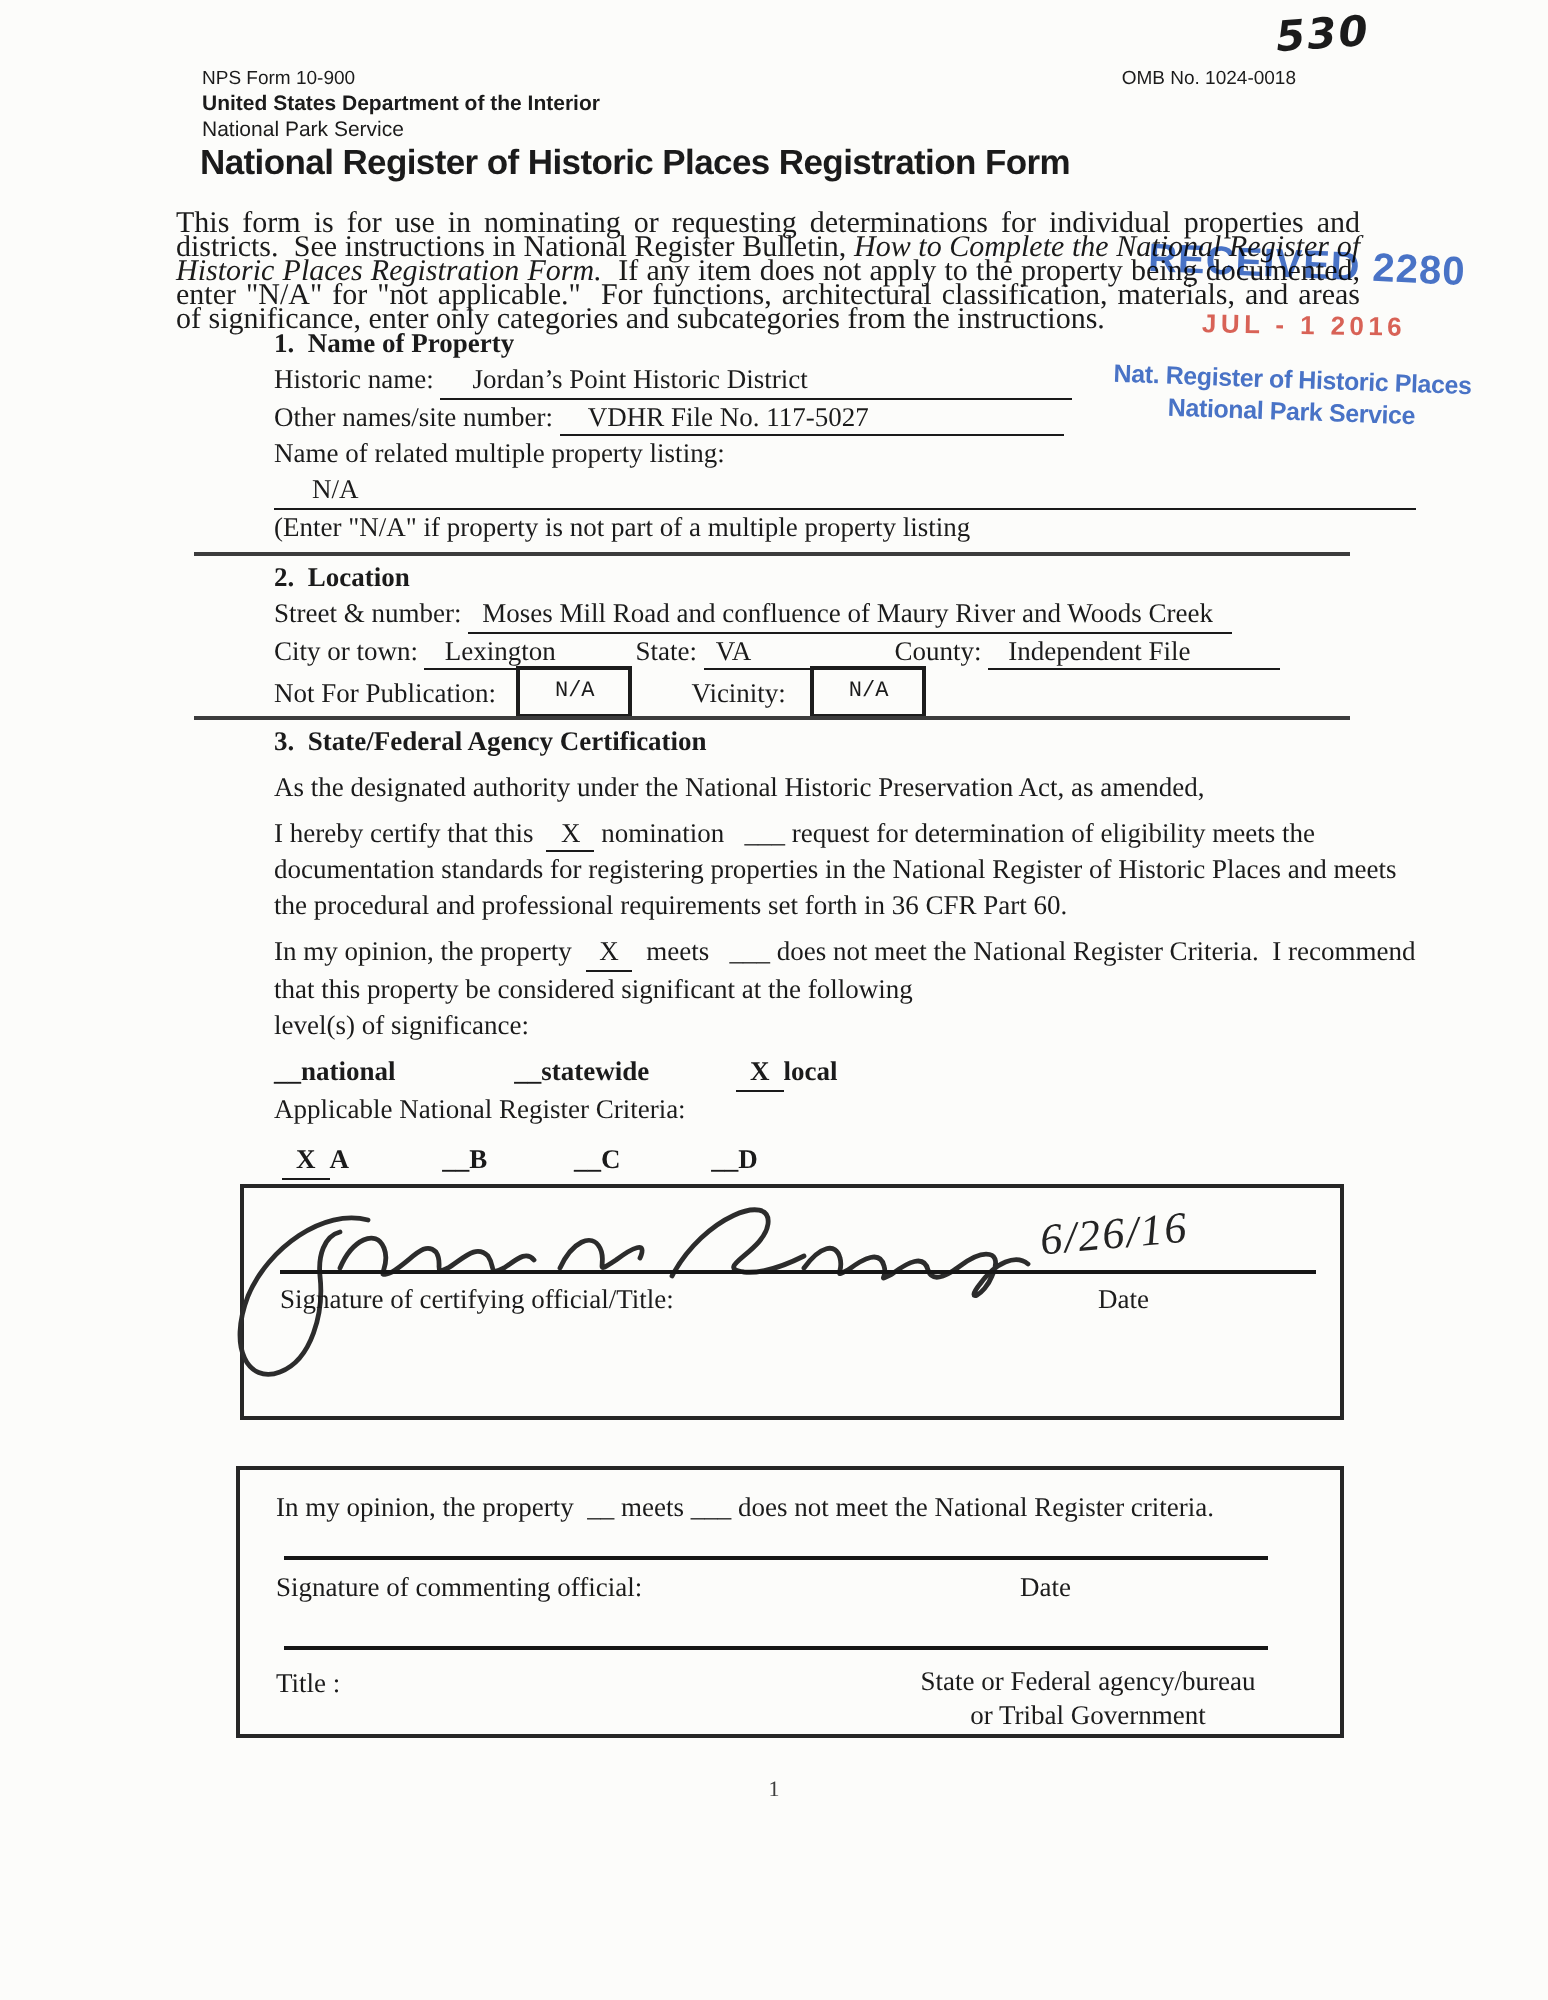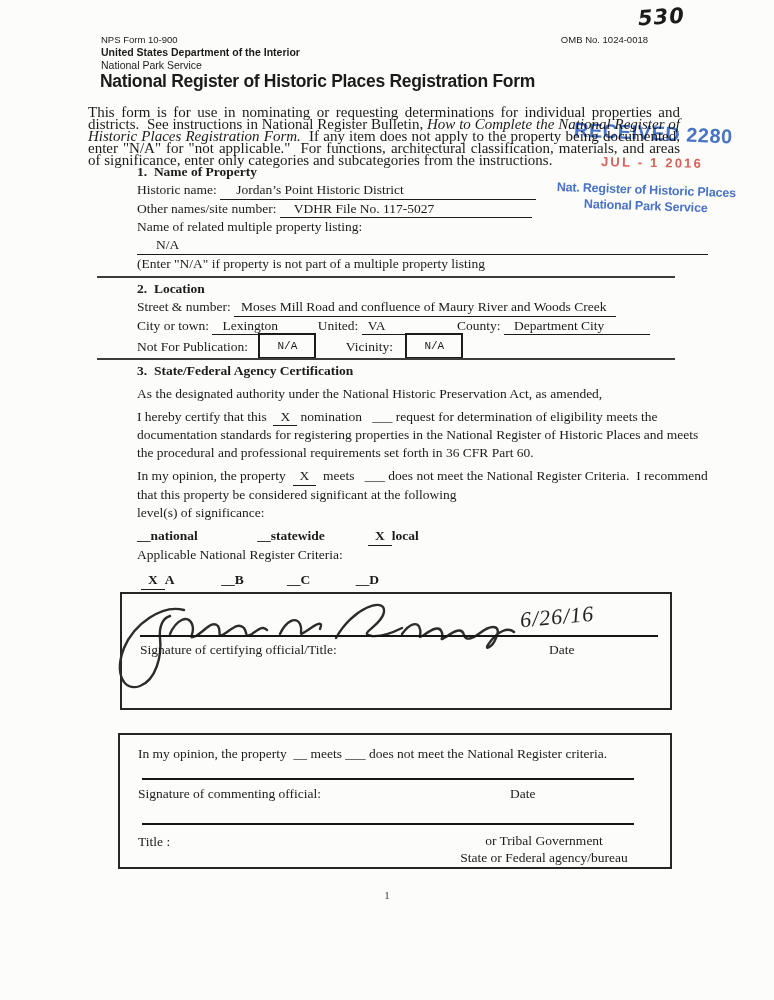--- a/index.html
+++ b/index.html
@@ -111,24 +111,24 @@
 
   <div class="abs sec" id="s2">
     <div class="sec-head">2.  Location</div>
     <div class="line">
       <span>Street &amp; number:</span>
       <span class="u-val" style="padding-left:7px; padding-right:10px">Moses Mill Road and confluence of Maury River and Woods Creek</span>
     </div>
     <div class="line">
       <span>City or town:</span>
       <span class="u-val" style="width:96px; padding-left:10px">Lexington</span>
-      <span style="margin-left:6px">United:</span>
+      <span style="margin-left:6px">State:</span>
       <span class="u-val" style="width:82px; padding-left:6px">VA</span>
       <span style="margin-left:10px">County:</span>
-      <span class="u-val" style="width:146px; padding-left:10px">Department City</span>
+      <span class="u-val" style="width:146px; padding-left:10px">Independent File</span>
     </div>
     <div class="line nfp-row">
       <span>Not For Publication:</span>
       <span class="na-box" style="margin-left:7px">N/A</span>
       <span style="margin-left:26px">Vicinity:</span>
       <span class="na-box" style="margin-left:9px">N/A</span>
     </div>
   </div>
 
   <div class="abs hr" id="hr2"></div>
@@ -170,20 +170,20 @@
   </div>
 
   <div class="abs sigbox" id="box2">
     <p class="abs prewrap" style="left:18px; top:11px; width:525px; font-size:13.5px"><span>In my opinion, the property</span>  <span>__</span> <span>meets</span> <span>___</span> <span>does not meet the National Register criteria.</span></p>
     <div class="rule" style="left:22px; top:43px; width:492px"></div>
     <div class="abs lbl" style="left:18px; top:51px">Signature of commenting official:</div>
     <div class="abs lbl" style="left:390px; top:51px">Date</div>
     <div class="rule" style="left:22px; top:88px; width:492px"></div>
     <div class="abs lbl" style="left:18px; top:99px">Title :</div>
     <div class="abs lbl" style="left:298px; top:97px; width:252px; text-align:center; line-height:17px">
+      <div>State or Federal agency/bureau</div>
       <div>or Tribal Government</div>
-      <div>State or Federal agency/bureau</div>
     </div>
   </div>
 
   <div class="abs pagenum">1</div>
 
 </div>
 
 </body></html>

